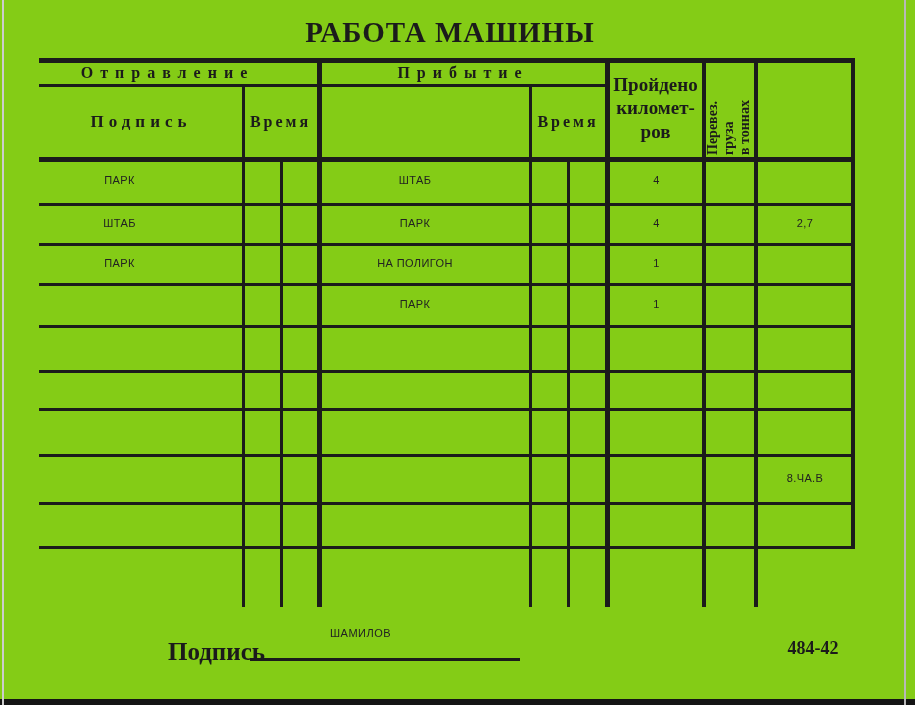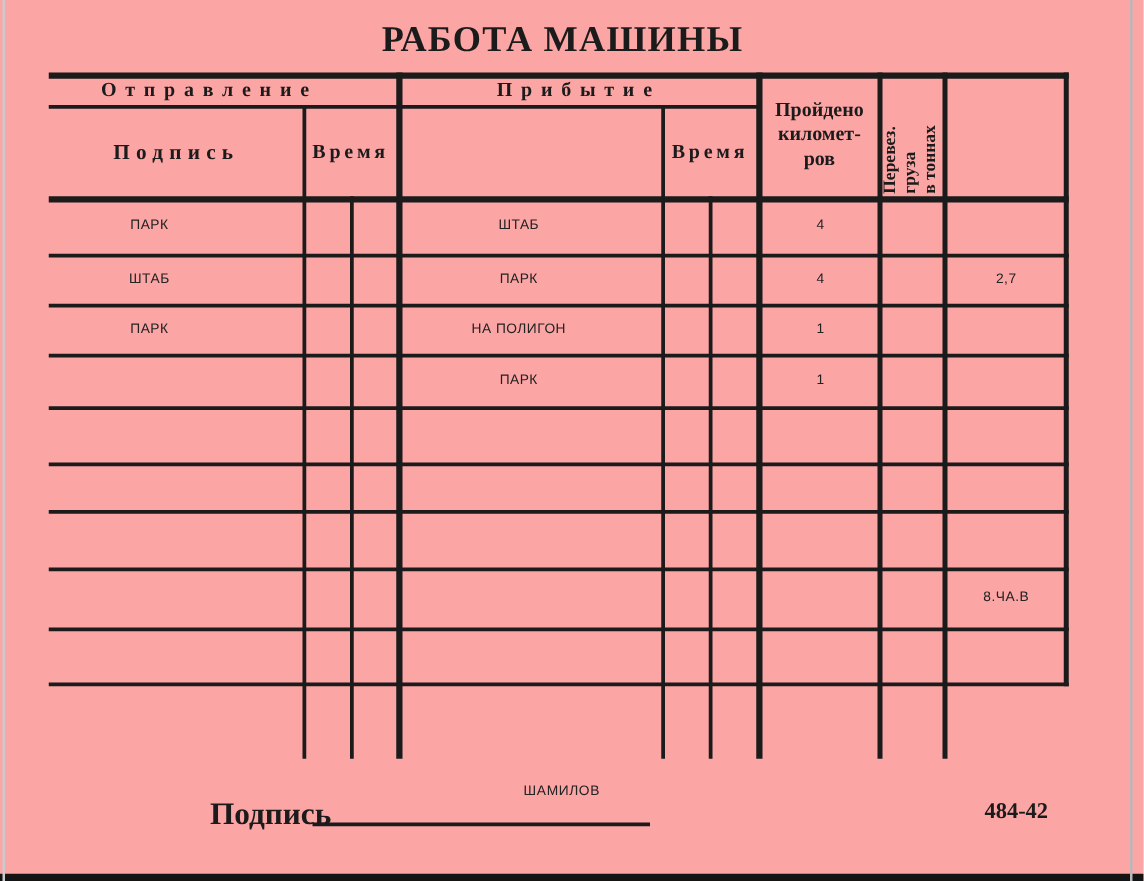--- a/index.html
+++ b/index.html
@@ -1,19 +1,19 @@
 <!DOCTYPE html>
 <html><head>
 <meta charset="utf-8">
 <style>
   html,body{margin:0;padding:0;background:#ffffff;}
   .page{
     position:relative;
     width:915px;height:705px;
-    background:#fca5a5;
+    background:#84cc16;
     overflow:hidden;
     font-family:"Liberation Serif", serif;
     color:#1b1b1b;
   }
   .grid{position:absolute;left:0;top:0;}
   .abs{position:absolute;}
   .title{
     left:250px;top:16px;width:400px;height:34px;
     text-align:center;
     font-weight:bold;font-size:29px;letter-spacing:1px;
@@ -26,21 +26,21 @@
     text-align:center;
   }
   .hdr-group{font-size:16px;letter-spacing:7px;}
   .hdr-dep{left:28px;top:60px;width:279px;height:25px;}
   .hdr-arr{left:320px;top:60px;width:286px;height:25px;}
   .hdr-sub{font-size:17px;letter-spacing:5px;}
   .hdr-from{left:39px;top:88px;width:204px;height:68px;}
   .hdr-timed{left:243px;top:88px;width:75px;height:68px;font-size:16px;letter-spacing:3px;}
   .hdr-to{left:320px;top:88px;width:208px;height:68px;}
   .hdr-timea{left:530px;top:88px;width:76px;height:68px;font-size:16px;letter-spacing:3px;}
-  .hdr-km{left:608px;top:60px;width:95px;height:96px;font-size:16px;line-height:1.22;white-space:pre-line;}
+  .hdr-km{left:608px;top:60px;width:95px;height:96px;font-size:19px;line-height:1.22;white-space:pre-line;}
   .hdr-receipt{left:757px;top:60px;width:94px;height:96px;font-size:15px;line-height:1.3;white-space:pre-line;}
   .tons-wrap{left:706px;top:58px;width:48px;height:99px;}
   .tons-inner{
     position:absolute;left:-25px;top:23px;width:98px;height:52px;
     transform:rotate(-90deg);
     font-weight:bold;font-size:14px;line-height:16px;
     white-space:pre-line;text-align:left;padding-left:2px;
     font-family:"Liberation Serif", serif;
   }
   .cell{
@@ -57,21 +57,21 @@
   .r1{top:203px;height:40px}
   .r2{top:243px;height:40px}
   .r3{top:283px;height:42px}
   .r4{top:325px;height:45px}
   .r5{top:370px;height:38px}
   .r6{top:408px;height:46px}
   .r7{top:454px;height:48px}
   .r8{top:502px;height:44px}
   .r9{top:546px;height:55px}
   .sig-label{left:168px;top:638px;font-weight:bold;font-size:25px;font-family:"Liberation Serif", serif;}
-  .sig-name{left:330px;top:627px;width:150px;text-align:right;font-family:"Liberation Sans", sans-serif;font-size:11px;letter-spacing:0.5px;color:#222;}
+  .sig-name{left:330px;top:627px;width:150px;text-align:left;font-family:"Liberation Sans", sans-serif;font-size:11px;letter-spacing:0.5px;color:#222;}
   .form-number{left:778px;top:638px;width:70px;text-align:center;font-weight:bold;font-size:18px;font-family:"Liberation Serif", serif;}
 </style>
 </head>
 <body>
 
 <div class="page">
 
   <svg class="grid" width="915" height="705" viewBox="0 0 915 705">
     <g fill="#1b1b1b">
 

